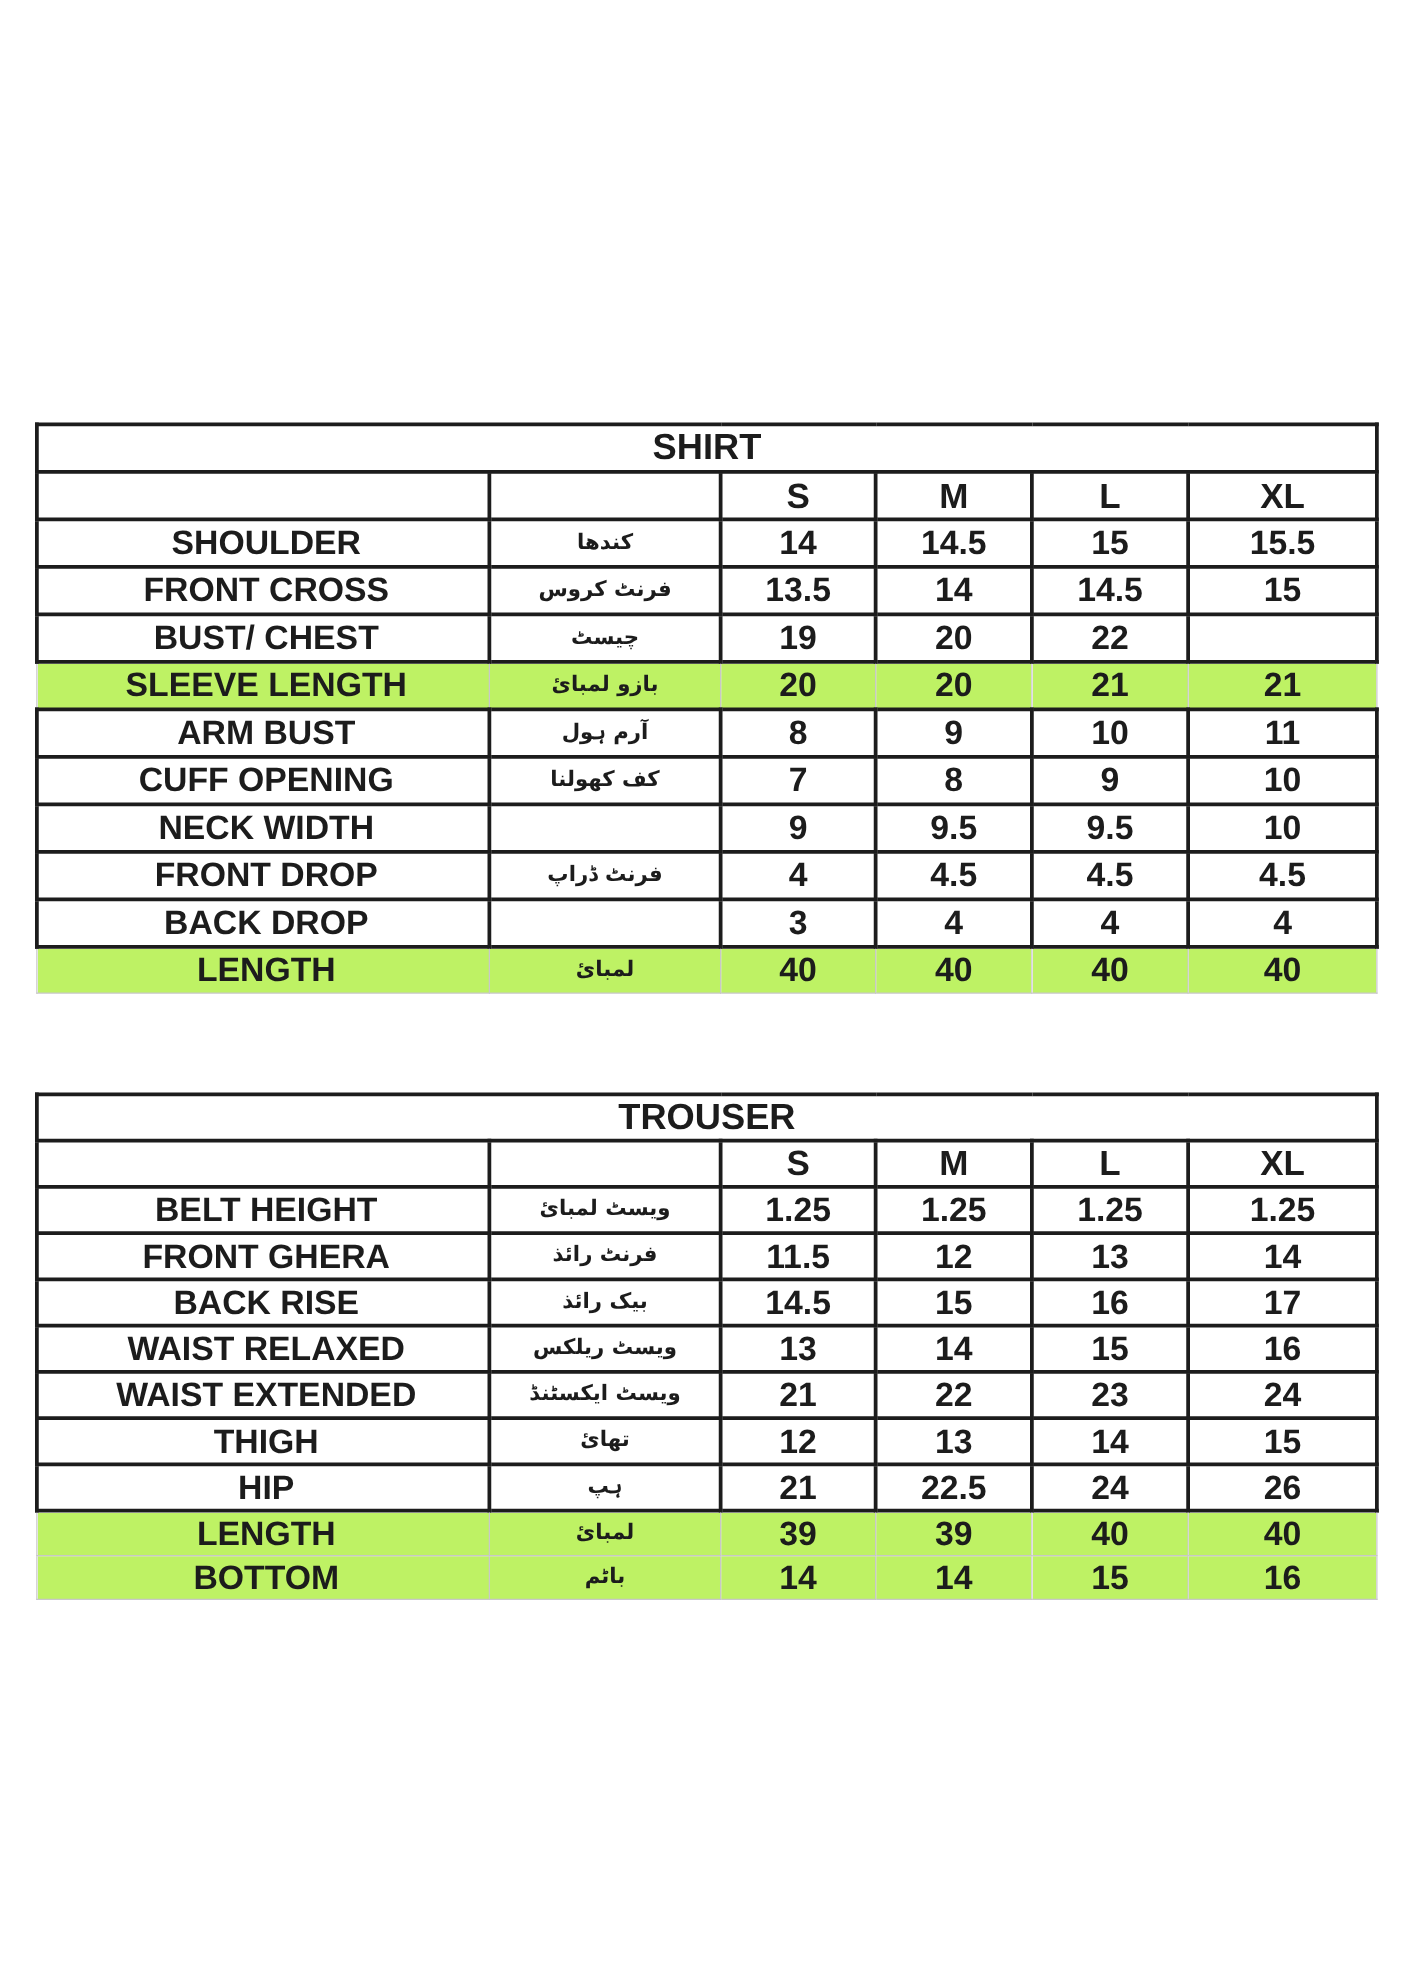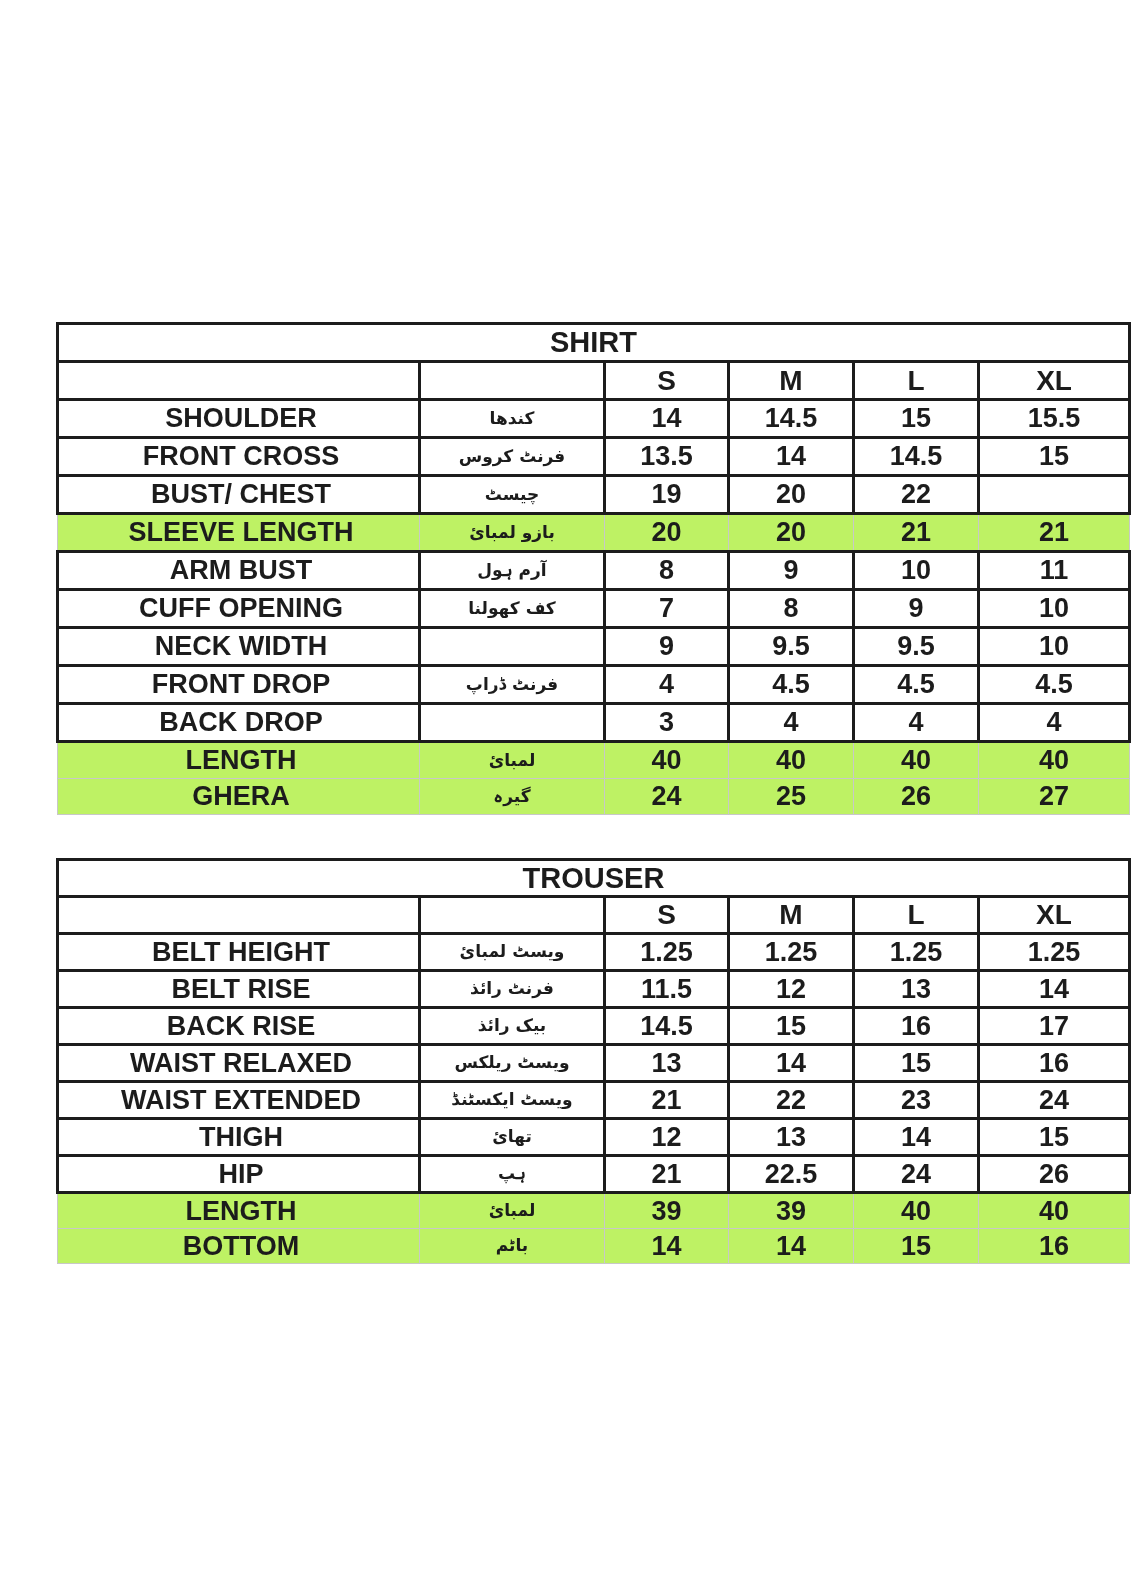--- a/index.html
+++ b/index.html
@@ -7,24 +7,25 @@
     position:relative;
     width:1137px;
     height:1584px;
     background:#ffffff;
     font-family:"Liberation Sans",sans-serif;
     color:#1c1c1c;
     overflow:hidden;
   }
   table.sizes{
     position:absolute;
-    left:56px;
+    left:28px;
     width:1072px;
     border-collapse:collapse;
     table-layout:fixed;
+    margin-top:16px;
   }
   table.shirt{top:322px;}
   table.trouser{top:858px;}
   col.c-lbl{width:362px;}
   col.c-urdu{width:185px;}
   col.c-s{width:124px;}
   col.c-m{width:125px;}
   col.c-l{width:125px;}
   col.c-xl{width:151px;}
   td{
@@ -152,28 +153,20 @@
       <td>4</td>
     </tr>
     <tr class="hl">
       <td class="lbl">LENGTH</td>
       <td class="urdu" dir="rtl">لمبائ</td>
       <td>40</td>
       <td>40</td>
       <td>40</td>
       <td>40</td>
     </tr>
-    <tr class="hl">
-      <td class="lbl">GHERA</td>
-      <td class="urdu" dir="rtl">گیرہ</td>
-      <td>24</td>
-      <td>25</td>
-      <td>26</td>
-      <td>27</td>
-    </tr>
   </tbody>
     </table>
 
   <table class="sizes trouser">
     <colgroup>
       <col class="c-lbl">
         <col class="c-urdu">
         <col class="c-s">
         <col class="c-m">
         <col class="c-l">
@@ -193,21 +186,21 @@
     </tr>
     <tr>
       <td class="lbl">BELT HEIGHT</td>
       <td class="urdu" dir="rtl">ویسٹ لمبائ</td>
       <td>1.25</td>
       <td>1.25</td>
       <td>1.25</td>
       <td>1.25</td>
     </tr>
     <tr>
-      <td class="lbl">BELT RISE</td>
+      <td class="lbl">FRONT GHERA</td>
       <td class="urdu" dir="rtl">فرنٹ رائذ</td>
       <td>11.5</td>
       <td>12</td>
       <td>13</td>
       <td>14</td>
     </tr>
     <tr>
       <td class="lbl">BACK RISE</td>
       <td class="urdu" dir="rtl">بیک رائذ</td>
       <td>14.5</td>

